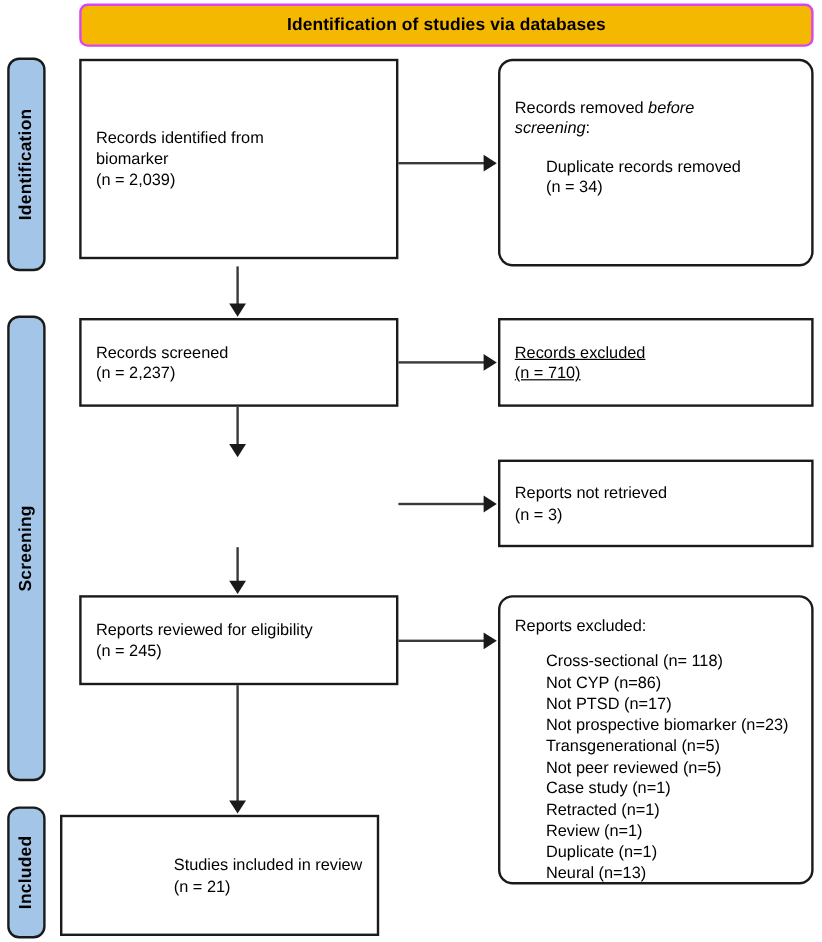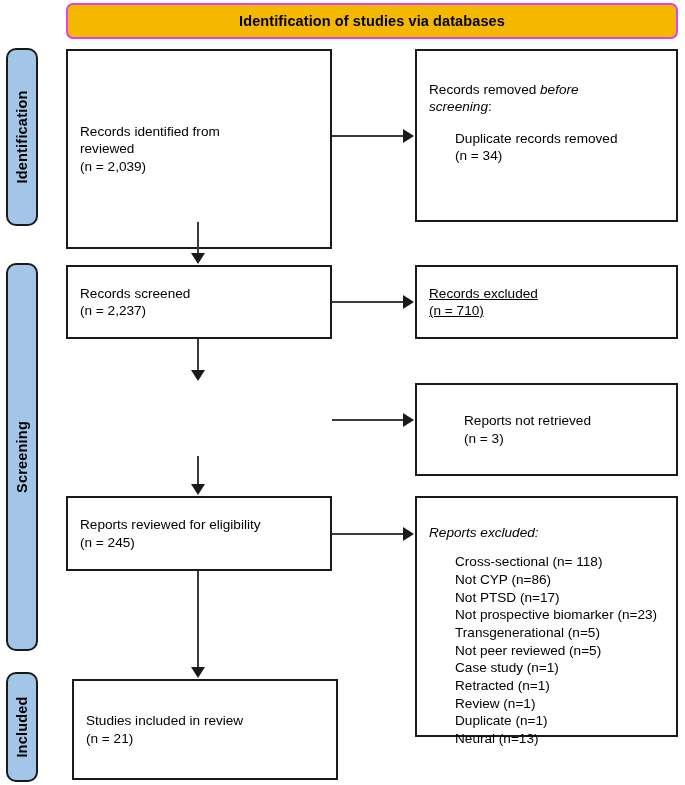--- a/index.html
+++ b/index.html
@@ -60,20 +60,21 @@
     position: absolute;
     box-sizing: border-box;
     background: #ffffff;
     border: 2px solid #1a1a1a;
     display: flex;
     flex-direction: column;
     justify-content: center;
   }
   .node.top-align {
     justify-content: flex-start;
+    border-radius: 12px;
   }
   .node-text {
     padding: 0 12px;
     font-size: 13.6px;
     line-height: 1.28;
     color: #000000;
     white-space: pre-line;
   }
   .node-text.pad-top {
     padding-top: 14px;
@@ -137,22 +138,22 @@
   </div>
 
   <div class="phase" style="left:6px; top:263px; width:32px; height:388px;">
     <span class="phase-label">Screening</span>
   </div>
 
   <div class="phase" style="left:6px; top:672px; width:32px; height:110px;">
     <span class="phase-label">Included</span>
   </div>
 
-  <div class="node" style="left:66px; top:49px; width:266px; height:200px;">
-    <div class="node-text"><span>Records identified from</span><br><span>reviewed</span><br><span>(n = 2,039)</span></div>
+  <div class="node" style="left:66px; top:49px; width:266px; height:167px;">
+    <div class="node-text"><span>Records identified from</span><br><span>biomarker</span><br><span>(n = 2,039)</span></div>
   </div>
 
   <div class="node top-align" style="left:415px; top:49px; width:263px; height:173px;">
     <div class="node-text pad-top" style="padding-top:30px;"><span>Records removed </span><em class="ital">before</em><br><em class="ital">screening</em><span>:</span></div>
     <div class="node-sub gap"><span>Duplicate records removed</span><br><span>(n = 34)</span></div>
   </div>
 
   <div class="conn-h" style="left:332px; top:135px; width:72px;"></div>
   <div class="arrow-right" style="left:403px; top:129px;"></div>
 
@@ -167,42 +168,42 @@
     <div class="node-text"><span>Records excluded</span><br><span>(n = 710)</span></div>
   </div>
 
   <div class="conn-h" style="left:332px; top:301px; width:72px;"></div>
   <div class="arrow-right" style="left:403px; top:295px;"></div>
 
   <div class="conn-v" style="left:197px; top:339px; height:32px;"></div>
   <div class="arrow-down" style="left:191px; top:370px;"></div>
 
 
-  <div class="node" style="left:415px; top:383px; width:263px; height:93px;padding-left:35px;">
+  <div class="node" style="left:415px; top:383px; width:263px; height:73px;">
     <div class="node-text"><span>Reports not retrieved</span><br><span>(n = 3)</span></div>
   </div>
 
   <div class="conn-h" style="left:332px; top:419px; width:72px;"></div>
   <div class="arrow-right" style="left:403px; top:413px;"></div>
 
   <div class="conn-v" style="left:197px; top:456px; height:29px;"></div>
   <div class="arrow-down" style="left:191px; top:484px;"></div>
 
   <div class="node" style="left:66px; top:496px; width:266px; height:75px;">
     <div class="node-text"><span>Reports reviewed for eligibility</span><br><span>(n = 245)</span></div>
   </div>
 
   <div class="node top-align" style="left:415px; top:496px; width:263px; height:241px;">
-    <div class="node-text pad-top" style="padding-top:26px;font-style:italic;">Reports excluded:</div>
+    <div class="node-text pad-top" style="padding-top:15px;">Reports excluded:</div>
     <div class="node-sub tight" style="margin-top:12px;" id="reports-excluded-reason-list"><div>Cross-sectional (n= 118)</div><div>Not CYP (n=86)</div><div>Not PTSD (n=17)</div><div>Not prospective biomarker (n=23)</div><div>Transgenerational (n=5)</div><div>Not peer reviewed (n=5)</div><div>Case study (n=1)</div><div>Retracted (n=1)</div><div>Review (n=1)</div><div>Duplicate (n=1)</div><div>Neural (n=13)</div></div>
   </div>
 
   <div class="conn-h" style="left:332px; top:533px; width:72px;"></div>
   <div class="arrow-right" style="left:403px; top:527px;"></div>
 
   <div class="conn-v" style="left:197px; top:571px; height:97px;"></div>
   <div class="arrow-down" style="left:191px; top:667px;"></div>
 
-  <div class="node" style="left:72px; top:679px; width:266px; height:101px;">
+  <div class="node" style="left:50px; top:679px; width:266px; height:101px;align-items:flex-end;">
     <div class="node-text"><span>Studies included in review</span><br><span>(n = 21)</span></div>
   </div>
 
 </div>
 
 </body></html>

